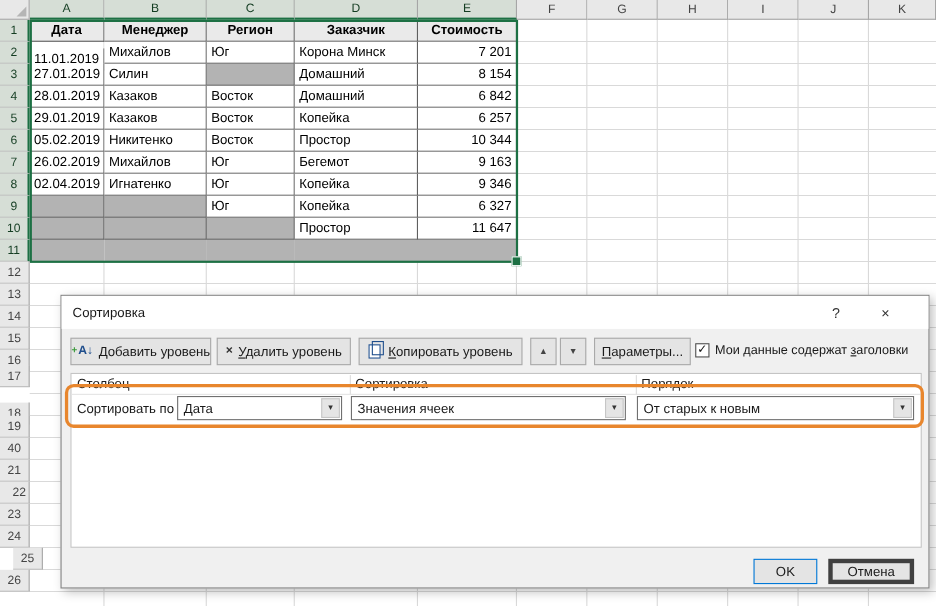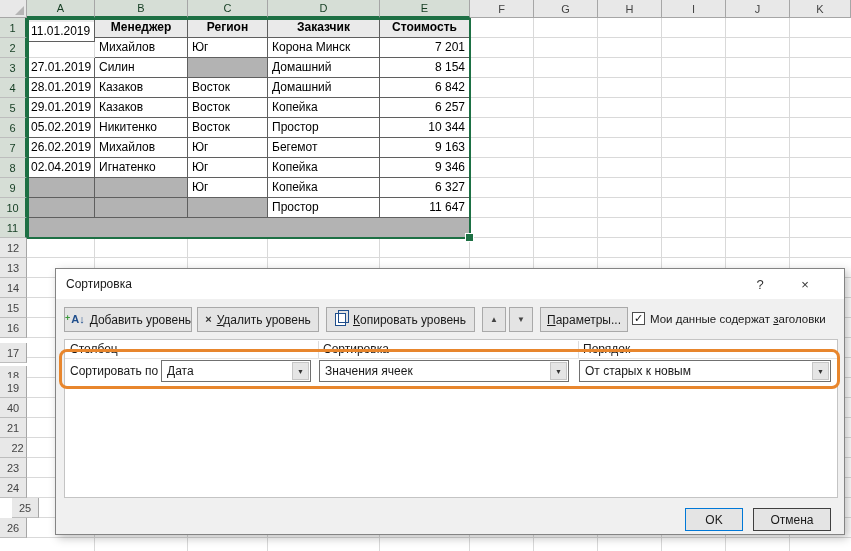--- a/index.html
+++ b/index.html
@@ -83,21 +83,21 @@
   .combo .arrow span{font-size:7px;color:#333;line-height:1;}
   #combo-col{left:105px;width:150px;} #combo-sort{left:263px;width:250px;}
   #combo-order{left:523px;width:252px;}
 
   .highlight{position:absolute;left:3px;top:80px;width:781px;height:40px;box-sizing:border-box;
          border:3px solid #e8862d;border-radius:8px;pointer-events:none;}
 
   .btn-ok,.btn-cancel{position:absolute;top:239px;height:23px;background:#e4e4e4;box-sizing:border-box;
          display:flex;align-items:center;justify-content:center;font-size:12px;}
   .btn-ok{left:629px;width:58px;border:1px solid #0078d7;}
-  .btn-cancel{left:697px;width:78px;border:1px solid #404040;}
+  .btn-cancel{left:697px;width:78px;border:4px solid #404040;}
 </style>
 </head>
 <body>
 
 <div class="stage">
 
   <div class="gridarea"></div>
   <div>
       <div class="vline" style="left: 94px;"></div>
       <div class="vline" style="left: 187px;"></div>
@@ -109,21 +109,21 @@
       <div class="vline" style="left: 661px;"></div>
       <div class="vline" style="left: 725px;"></div>
       <div class="vline" style="left: 789px;"></div>
     </div>
   <div>
       <div class="cell hdr" style="left: 27px; top: 18px; width: 68px;">Дата</div>
       <div class="cell hdr" style="left: 95px; top: 18px; width: 93px;">Менеджер</div>
       <div class="cell hdr" style="left: 188px; top: 18px; width: 80px;">Регион</div>
       <div class="cell hdr" style="left: 268px; top: 18px; width: 112px;">Заказчик</div>
       <div class="cell hdr" style="left: 380px; top: 18px; width: 90px;">Стоимость</div>
-      <div class="cell" style="left: 27px; top: 22px; width: 68px; text-align: center;">11.01.2019</div>
+      <div class="cell" style="left: 27px; top: 44px; width: 68px; text-align: center;">11.01.2019</div>
       <div class="cell" style="left: 95px; top: 38px; width: 93px; text-align: left;">Михайлов</div>
       <div class="cell" style="left: 188px; top: 38px; width: 80px; text-align: left;">Юг</div>
       <div class="cell" style="left: 268px; top: 38px; width: 112px; text-align: left;">Корона Минск</div>
       <div class="cell" style="left: 380px; top: 38px; width: 90px; text-align: right;">7 201</div>
       <div class="cell" style="left: 27px; top: 58px; width: 68px; text-align: left;">27.01.2019</div>
       <div class="cell" style="left: 95px; top: 58px; width: 93px; text-align: left;">Силин</div>
       <div class="cell gray" style="left: 188px; top: 58px; width: 80px; text-align: left;"></div>
       <div class="cell" style="left: 268px; top: 58px; width: 112px; text-align: left;">Домашний</div>
       <div class="cell" style="left: 380px; top: 58px; width: 90px; text-align: right;">8 154</div>
       <div class="cell" style="left: 27px; top: 78px; width: 68px; text-align: left;">28.01.2019</div>
@@ -192,21 +192,21 @@
       <div class="rowhdr sel" style="top: 138px;">7</div>
       <div class="rowhdr sel" style="top: 158px;">8</div>
       <div class="rowhdr sel" style="top: 178px;">9</div>
       <div class="rowhdr sel" style="top: 198px;">10</div>
       <div class="rowhdr sel" style="top: 218px;">11</div>
       <div class="rowhdr" style="top: 238px;">12</div>
       <div class="rowhdr" style="top: 258px;">13</div>
       <div class="rowhdr" style="top: 278px;">14</div>
       <div class="rowhdr" style="top: 298px;">15</div>
       <div class="rowhdr" style="top: 318px;">16</div>
-      <div class="rowhdr" style="top: 343px;">17</div>
+      <div class="rowhdr" style="top: 332px;">17</div>
       <div class="rowhdr" style="top: 358px; margin-top: 8px;">18</div>
       <div class="rowhdr" style="top: 378px;">19</div>
       <div class="rowhdr" style="top: 398px;">40</div>
       <div class="rowhdr" style="top: 418px;">21</div>
       <div class="rowhdr" style="top: 438px; padding-left: 9px;">22</div>
       <div class="rowhdr" style="top: 458px;">23</div>
       <div class="rowhdr" style="top: 478px;">24</div>
       <div class="rowhdr" style="top: 498px; margin-left: 12px;">25</div>
       <div class="rowhdr" style="top: 518px;">26</div>
     </div>

